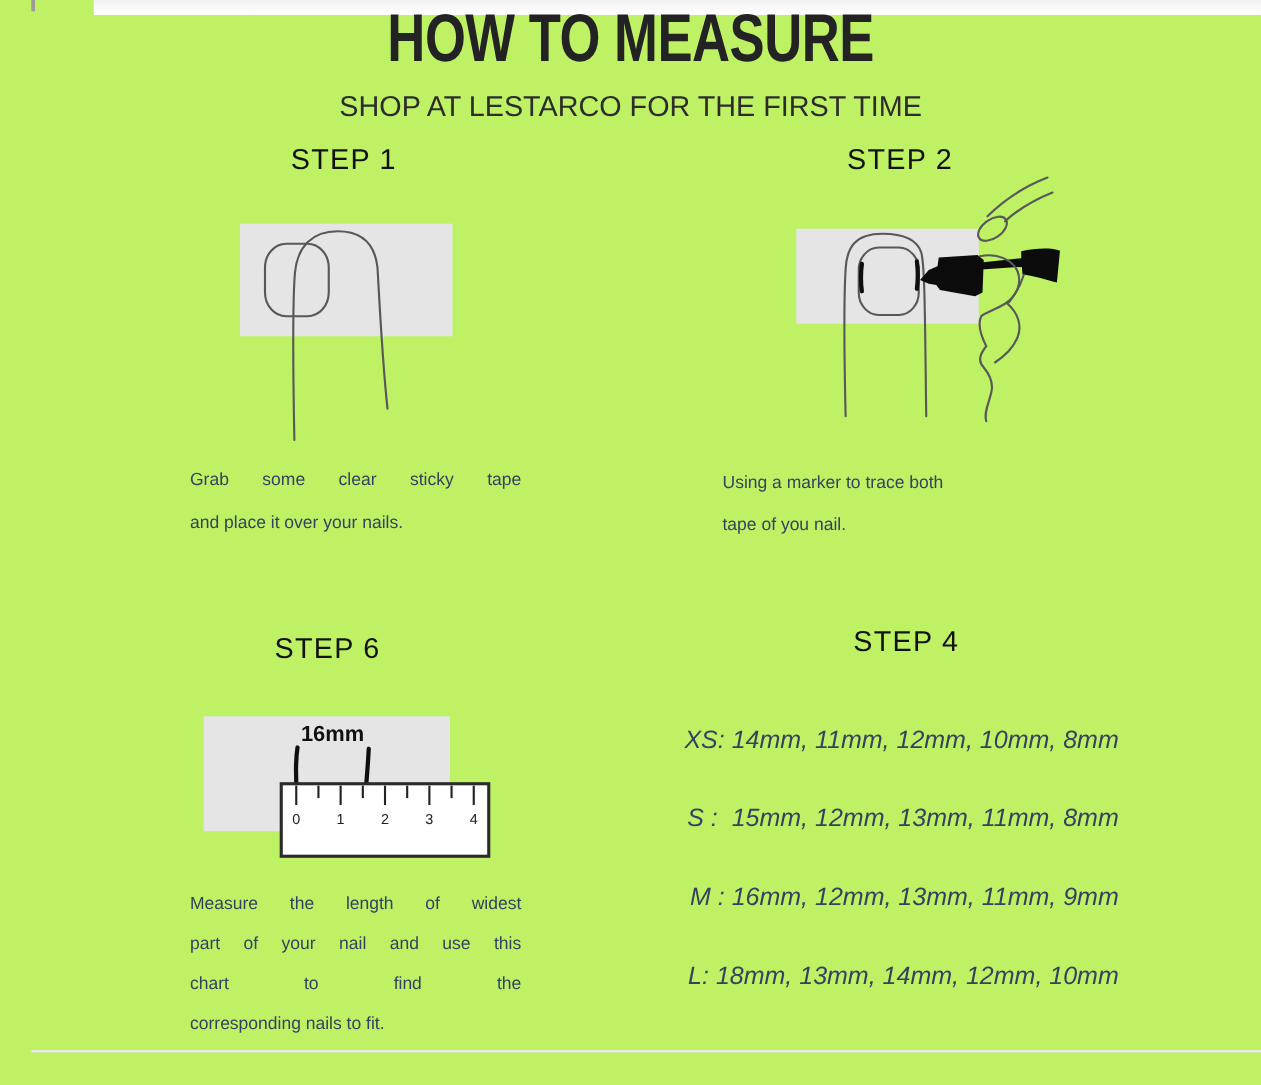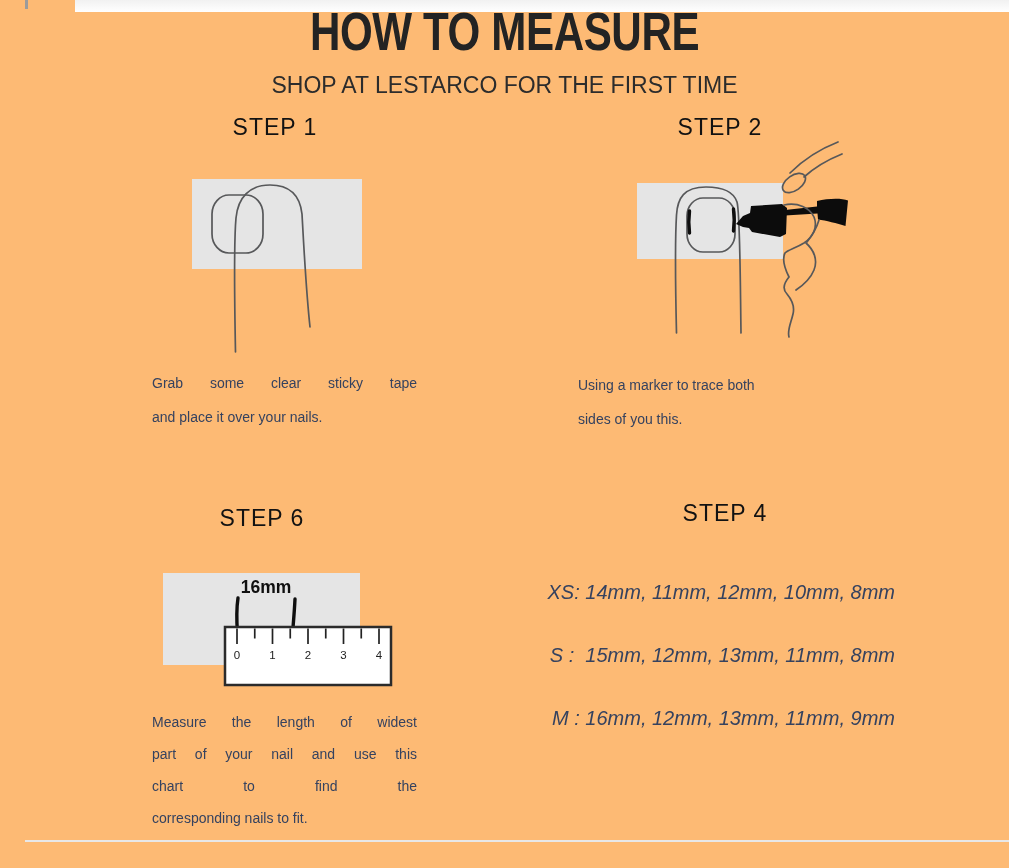--- a/index.html
+++ b/index.html
@@ -1,16 +1,16 @@
 <!DOCTYPE html>
 <html><head>
 <meta charset="utf-8">
 <style>
   html,body{margin:0;padding:0;background:#fff;}
-  #canvas{position:relative;width:1009px;height:868px;background:#fdba74;overflow:hidden;
+  #canvas{position:relative;width:1009px;height:868px;background:#bef264;overflow:hidden;
           font-family:"Liberation Sans",sans-serif;}
   .top-band{position:absolute;left:75px;top:0;width:934px;height:12px;
             background:linear-gradient(#f1f1f1,#ffffff);}
   .top-mark{position:absolute;left:25px;top:0;width:3px;height:9px;background:#9b9b9b;}
   .title-wrap{position:absolute;left:0;top:4px;width:100%;text-align:center;}
   .title{display:inline-block;font-size:54px;line-height:54px;font-weight:bold;
          color:#232323;letter-spacing:-.5px;transform:scaleX(.78);transform-origin:center;}
   .subtitle{position:absolute;left:0;top:70px;width:100%;text-align:center;
             font-size:23px;line-height:30px;color:#2c2c2c;}
   .step-label{position:absolute;width:250px;text-align:center;font-size:23px;
@@ -109,31 +109,32 @@
     </g>
   </svg>
 
   <div class="body-text" id="step1-text">
     <div class="body-line jline">Grab some clear sticky tape</div>
     <div class="body-line">and place it over your nails.</div>
   </div>
 
   <div class="body-text" id="step2-text">
     <div class="body-line">Using a marker to trace both</div>
-    <div class="body-line">sides of you this.</div>
+    <div class="body-line">tape of you nail.</div>
   </div>
 
   <div class="body-text" id="step3-text">
     <div class="body-line jline">Measure the length of widest</div>
     <div class="body-line jline">part of your nail and use this</div>
     <div class="body-line jline">chart to find the</div>
     <div class="body-line">corresponding nails to fit.</div>
   </div>
 
   <div id="step4-sizes">
     <div class="size-row">XS: 14mm, 11mm, 12mm, 10mm, 8mm</div>
     <div class="size-row">S :  15mm, 12mm, 13mm, 11mm, 8mm</div>
     <div class="size-row">M : 16mm, 12mm, 13mm, 11mm, 9mm</div>
+    <div class="size-row">L: 18mm, 13mm, 14mm, 12mm, 10mm</div>
   </div>
 
   <div class="bottom-rule"></div>
 
 </div>
 
 </body></html>

